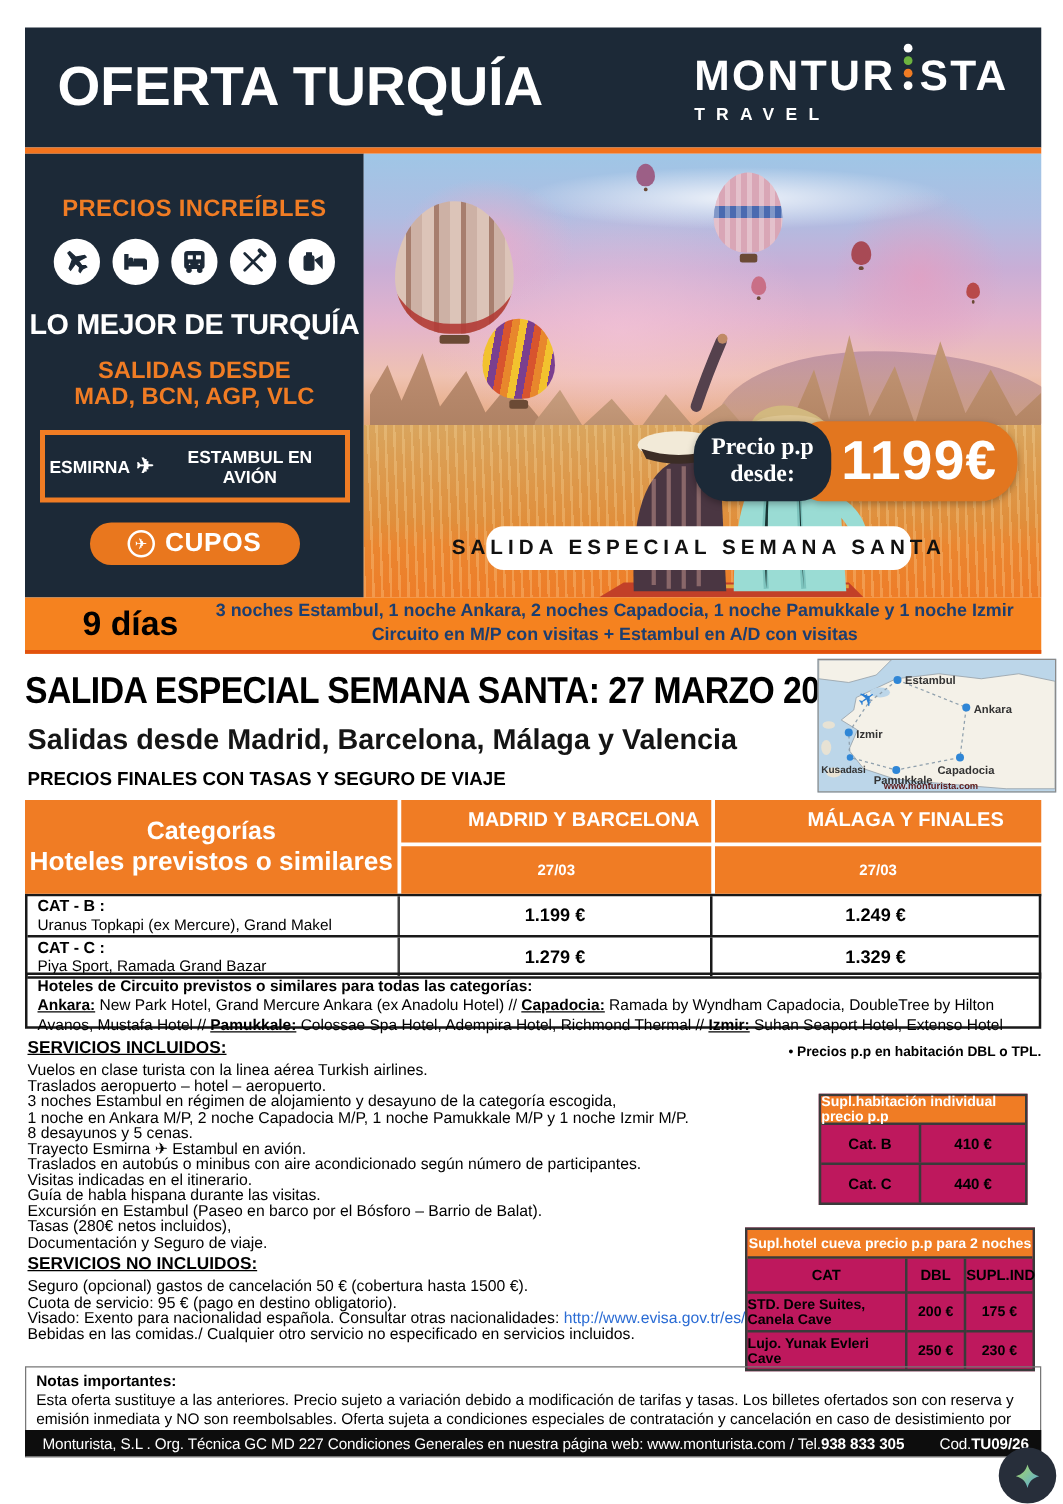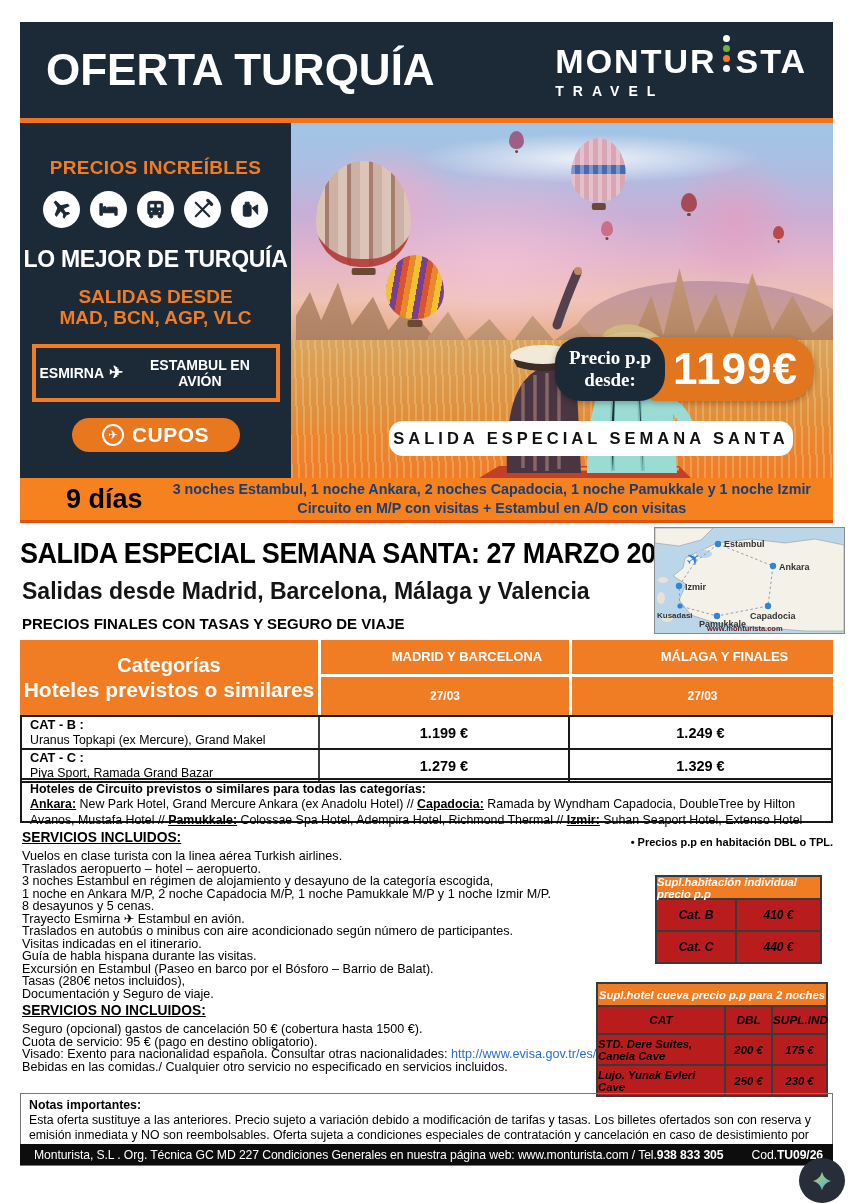--- a/index.html
+++ b/index.html
@@ -80,21 +80,21 @@
   .b5{left:390px;top:70px;width:16px;height:19px;background:#a84a55;}
   .b6{left:310px;top:98px;width:12px;height:15px;background:#c96f86;}
   .b7{left:482px;top:103px;width:11px;height:13px;background:#b84a4a;}
   .couple{position:absolute;left:148px;top:140px;}
   .price-badge{position:absolute;left:264px;top:214px;display:flex;height:64px;filter:drop-shadow(0 2px 3px rgba(0,0,0,.3));}
   .pb-label{background:var(--navy);border-radius:26px;padding:6px 14px;z-index:2;display:flex;flex-direction:column;
             justify-content:center;color:#fff;font-family:Liberation Serif, serif;font-weight:bold;font-size:19px;
             line-height:1.15;text-align:center;}
   .pb-price{background:#e2761f;border-radius:16px 30px 30px 16px;margin-left:-24px;padding:0 16px 0 32px;
             display:flex;align-items:center;color:#fff;font-weight:900;font-size:44px;letter-spacing:1px;}
-  .ribbon{position:absolute;left:98px;top:298px;width:404px;height:35px;background:#fff;border-radius:14px;
+  .ribbon{position:absolute;left:98px;top:298px;width:340px;height:35px;background:#fff;border-radius:14px;
           display:flex;align-items:center;justify-content:center;font-weight:900;font-size:16.5px;
           letter-spacing:4px;color:#111;white-space:nowrap;}
 
   
   .days{position:absolute;left:20px;top:478px;width:813px;height:45px;background:var(--banner);
         border-bottom:3px solid #e2520e;box-sizing:border-box;display:flex;align-items:center;}
   .days-label{margin-left:46px;font-size:27px;font-weight:900;color:#000;white-space:nowrap;}
   .days-text{flex:1;text-align:center;color:#1c3e70;font-weight:bold;font-size:14.3px;line-height:1.3;padding:0 16px 0 24px;}
 
   
@@ -108,21 +108,21 @@
   .map svg{display:block;width:100%;height:100%;}
   .map text{font-family:"Liberation Sans",sans-serif;}
 
   
   .ptable{position:absolute;left:20px;top:640px;width:813px;box-sizing:border-box;}
   .pt-head{display:grid;grid-template-columns:298px 248px 1fr;grid-template-rows:34px 38px;gap:3px;background:#fff;}
   .pt-head>div{background:var(--orange);color:#fff;display:flex;flex-direction:column;align-items:center;justify-content:center;}
   .pt-cat{grid-row:1/3;}
   .pt-cat .t1{font-size:20px;font-weight:bold;}
   .pt-cat .t2{font-size:21px;font-weight:bold;margin-top:1px;}
-  .pt-city{font-size:13px;font-weight:bold;text-align:center;line-height:1.2;padding-left:44px;}
+  .pt-city{font-size:16px;font-weight:bold;text-align:center;line-height:1.2;padding-left:44px;}
   .pt-date{font-size:12px;font-weight:bold;}
   .pt-body{border:2px solid #191919;border-bottom:none;}
   .pt-row{display:grid;grid-template-columns:298px 250px 1fr;height:31px;border-bottom:2px solid #191919;}
   .pt-row>div{display:flex;align-items:center;justify-content:center;}
   .pt-row .cell-cat{flex-direction:column;align-items:flex-start;justify-content:center;padding:0 8px;
                     font-size:12.3px;line-height:1.2;border-right:2px solid #404040;}
   .pt-row .cell-cat b{font-size:12.8px;}
   .pt-row .cell-price{font-weight:bold;font-size:14.5px;}
   .pt-row .mid{border-right:2px solid #191919;}
 
@@ -135,21 +135,21 @@
 
   
   .sv{position:absolute;left:22px;width:615px;font-size:12.6px;line-height:12.5px;color:#000;}
   .sv-inc{top:831px;}
   .sv-noinc{top:1004px;}
   .sv h3{margin:0 0 5px;font-size:13.8px;font-weight:bold;text-decoration:underline;line-height:14px;}
   .sv .it{margin:0;}
   .sv a{color:#2b6cd4;text-decoration:none;}
 
   
-  .supl{position:absolute;border:2px solid #3a3a3a;box-sizing:border-box;background:#b91c1c;font-style:italic;}
+  .supl{position:absolute;border:2px solid #3a3a3a;box-sizing:border-box;background:#be185d;}
   .supl .ttl{background:var(--orange);color:#fff;font-weight:bold;font-size:11.3px;display:flex;
              align-items:center;justify-content:center;border-bottom:2px solid #3a3a3a;}
   .supl1{left:655px;top:875px;width:167px;}
   .supl1 .ttl{height:21px;}
   .supl1 .row{display:grid;grid-template-columns:80px 1fr;height:30px;}
   .supl1 .row+.row{border-top:2px solid #3a3a3a;}
   .supl1 .row div{display:flex;align-items:center;justify-content:center;font-weight:bold;font-size:12px;}
   .supl1 .row div:first-child{border-right:2px solid #3a3a3a;}
 
   .supl2{left:596px;top:982px;width:232px;}

